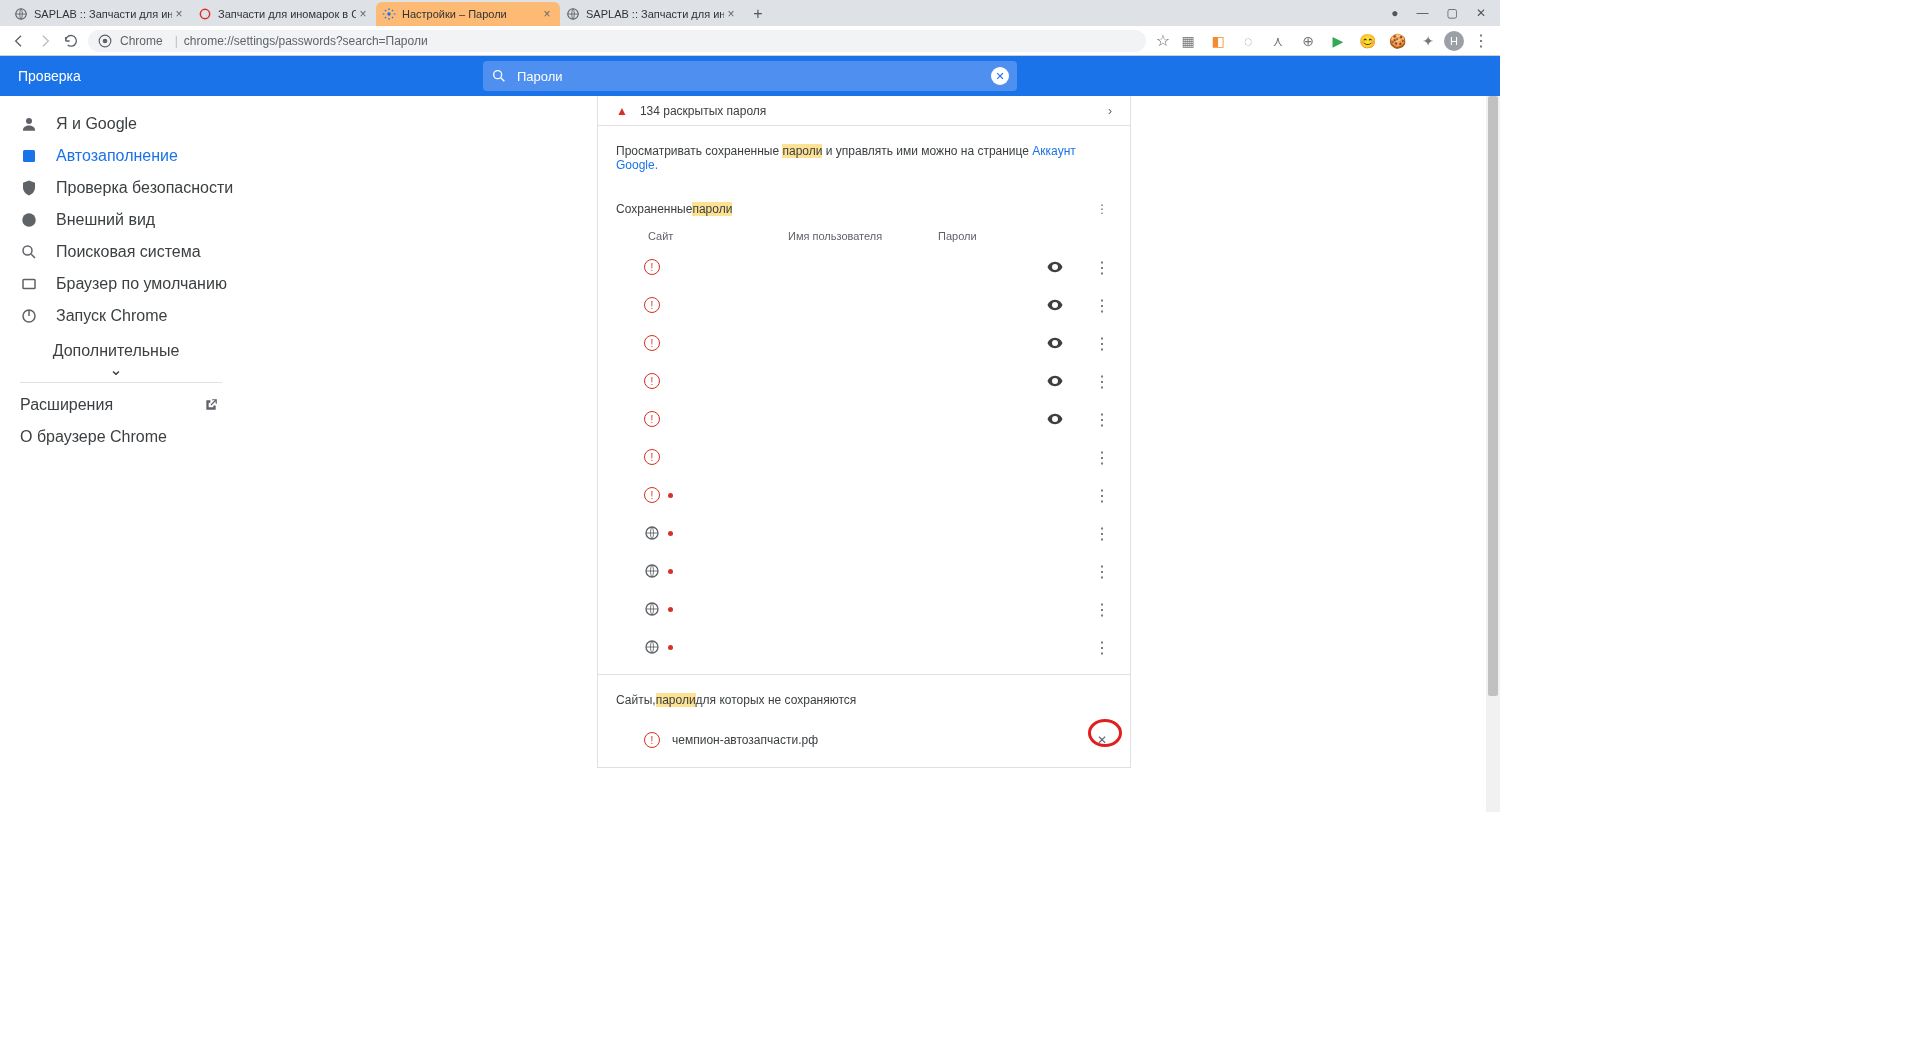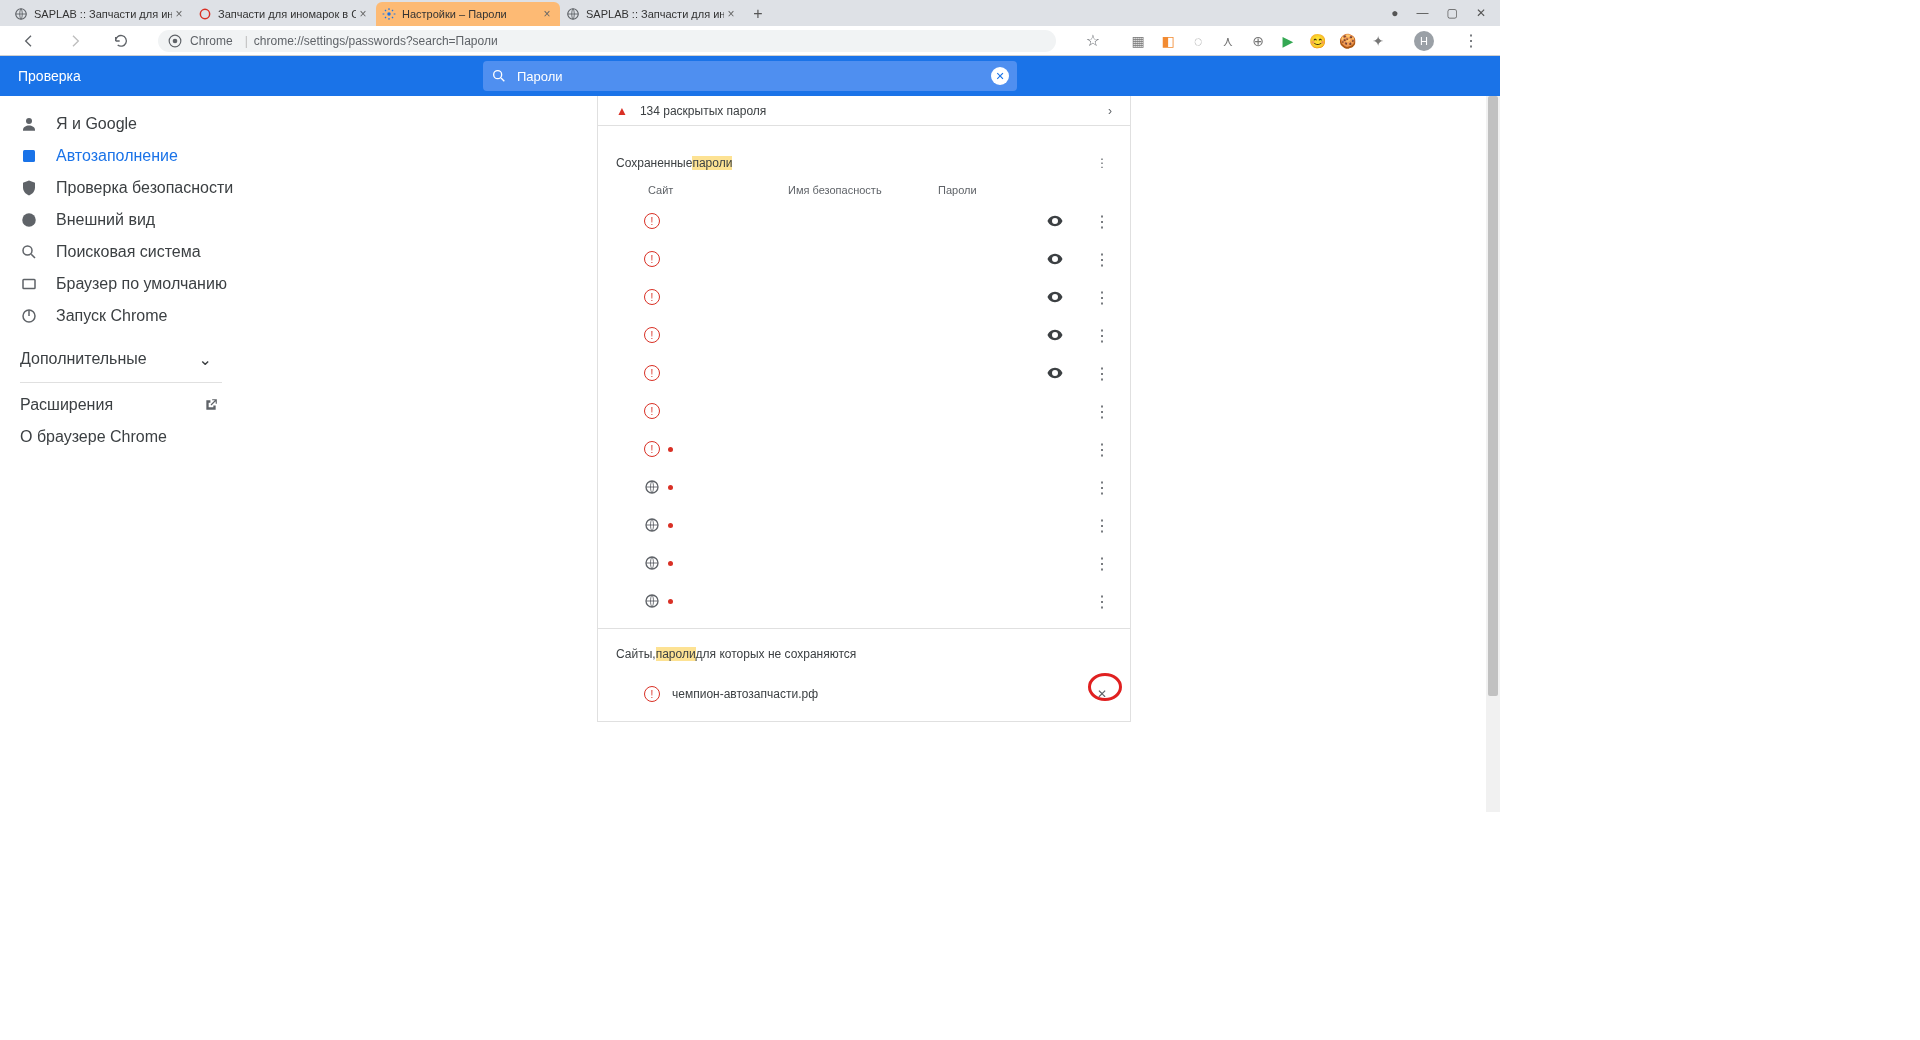--- a/index.html
+++ b/index.html
@@ -12,21 +12,21 @@
 .tab.inactive { background: #dee1e6; }
 .tab.active { background: #fdba74; }
 .tab .fav { width: 14px; height: 14px; margin-right: 6px; flex: none; }
 .tab .ttl { flex: 1; white-space: nowrap; overflow: hidden; text-overflow: clip; }
 .tab .x { width: 14px; text-align: center; font-size: 12px; color: #666; }
 .new-tab { width: 28px; height: 24px; display: flex; align-items: center; justify-content: center; font-size: 16px; color: #555; }
 .win-ctrls { margin-left: auto; display: flex; gap: 18px; padding-right: 14px; align-items: center; height: 26px; color: #555; }
 .win-ctrls span { font-size: 12px; }
 
 
-.tool-row { height: 30px; background: #fff; border-bottom: 1px solid #d0d0d0; display: flex; align-items: center; padding: 0 20px; gap: 28px; }
+.tool-row { height: 30px; background: #fff; border-bottom: 1px solid #d0d0d0; display: flex; align-items: center; padding: 0 10px; gap: 8px; }
 .nav-ico { width: 18px; height: 18px; color: #5f6368; display: flex; align-items: center; justify-content: center; }
 .nav-ico.dis { color: #bdbdbd; }
 .addr-box { flex: 1; display: flex; align-items: center; height: 22px; background: #f1f3f4; border-radius: 11px; padding: 0 10px; font-size: 12px; color: #5f6368; }
 .addr-box .chrome-label { color: #5f6368; margin-right: 6px; }
 .addr-box .sep { color: #bdbdbd; margin: 0 6px; }
 .ext-icons { display: flex; gap: 14px; align-items: center; }
 .ext-icons span { width: 16px; height: 16px; font-size: 14px; color: #777; display: inline-flex; align-items: center; justify-content: center; }
 .avatar { width: 20px; height: 20px; border-radius: 50%; background: #9aa0a6; color: #fff; font-size: 11px; display: flex; align-items: center; justify-content: center; }
 
 
@@ -39,21 +39,21 @@
 
 .body-row { flex: 1; display: flex; overflow: hidden; position: relative; }
 
 
 .side { width: 242px; padding-top: 12px; font-size: 16px; color: #3c4043; }
 .side-item { display: flex; align-items: center; height: 32px; padding-left: 20px; gap: 18px; cursor: pointer; }
 .side-item.sel { color: #1a73e8; }
 .side-item .ic { width: 18px; height: 18px; display: flex; align-items: center; justify-content: center; }
 .side-item.sel .ic svg { fill: #1a73e8; }
 .side-item .ic svg { fill: #5f6368; }
-.side-adv { display: flex; align-items: center; height: 34px; padding-left: 20px; justify-content: space-between; padding-right: 30px; border-top: 0; margin-top: 10px; }
+.side-adv { display: flex; align-items: center; height: 34px; padding-left: 20px; justify-content: space-between; padding-right: 30px; border-top: 0; margin-top: 10px; flex-direction: column; }
 .side-sep { height: 1px; background: #e0e0e0; margin: 6px 20px; }
 .side-plain { display: flex; align-items: center; height: 32px; padding-left: 20px; justify-content: space-between; padding-right: 24px; }
 
 
 .main { flex: 1; display: flex; justify-content: center; overflow-y: auto; }
 .card { width: 534px; margin-left: -14px; margin-top: 0; }
 .alert-row { height: 30px; border: 1px solid #e0e0e0; border-top: none; display: flex; align-items: center; padding: 0 18px; font-size: 12px; color: #3c4043; position: relative; }
 .alert-row .warn { color: #d93025; margin-right: 12px; font-size: 12px; }
 .alert-row .chev { margin-left: auto; color: #5f6368; }
 .info-line { font-size: 12px; color: #3c4043; padding: 18px 18px 0 18px; border-left: 1px solid #e0e0e0; border-right: 1px solid #e0e0e0; }
@@ -277,30 +277,33 @@
     </div>
 
     <div class="main">
       <div class="card">
         <div class="alert-row">
           <span class="warn">▲</span>
           <span>134 раскрытых пароля</span>
           <span class="chev">›</span>
         </div>
 
+        <div class="info-line">
+          <span>Просматривать сохраненные </span><span class="hl">пароли</span><span> и управлять ими можно на странице  </span><a href="#">Аккаунт Google.</a>
+        </div>
 
         <div class="section" style="position:relative; padding-top:30px; margin-top:0;">
           <div class="sec-head">
             <span>Сохраненные </span>
               <span class="hl">пароли</span>
             <span class="kebab">⋮</span>
           </div>
           <div class="cols">
             <span class="c1">Сайт</span>
-            <span class="c2">Имя безопасность</span>
+            <span class="c2">Имя пользователя</span>
             <span class="c3">Пароли</span>
           </div>
           <div id="pw-rows">
               <div class="pw-row">
                 <span class="ricon red">!</span>
                 <span class="spacer"></span>
                 <span class="eye">
                   <svg width="18" height="18" viewBox="0 0 24 24">
                     <path d="M12 5c-5 0-9 4-10 7 1 3 5 7 10 7s9-4 10-7c-1-3-5-7-10-7zm0 11a4 4 0 1 1 0-8 4 4 0 0 1 0 8z" fill="#3c4043"></path>
                   </svg>

